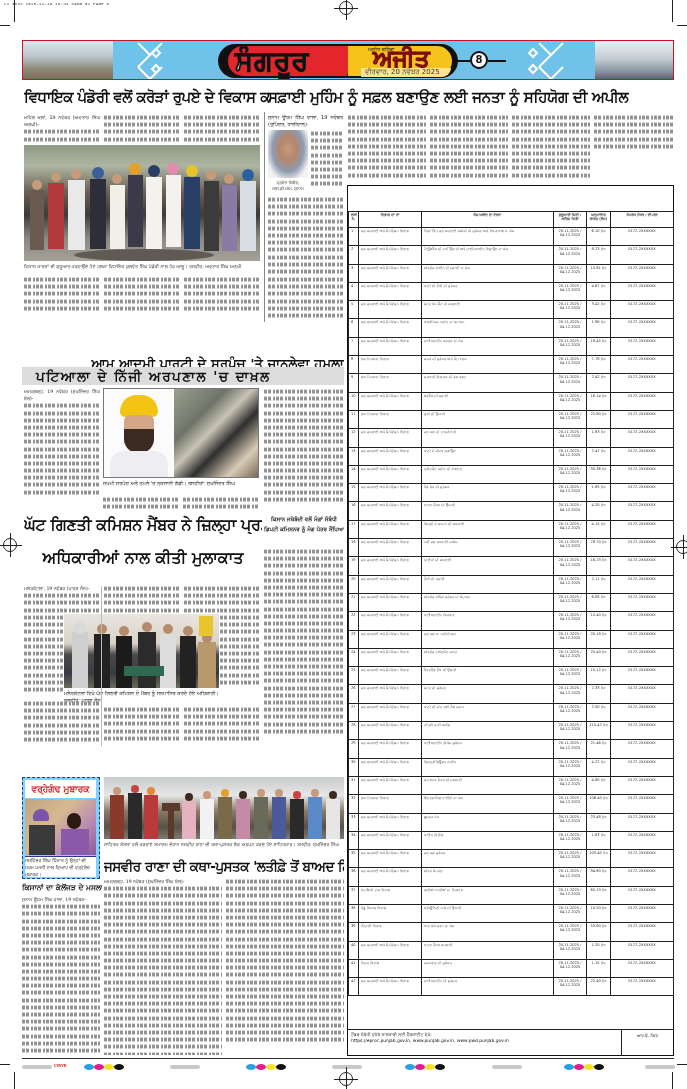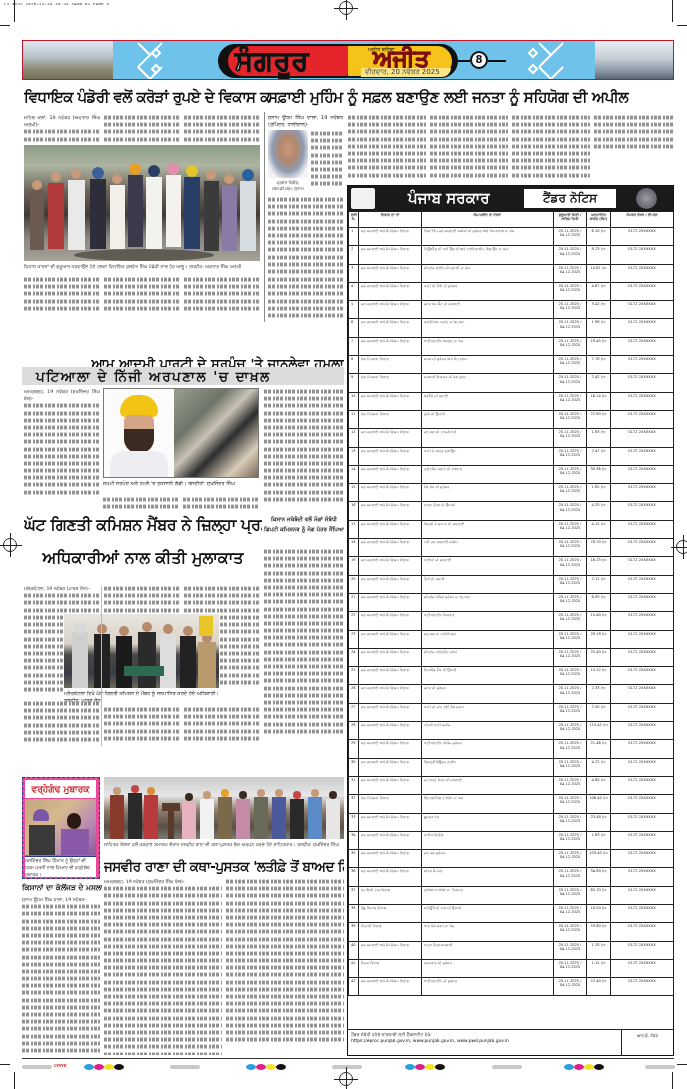--- a/index.html
+++ b/index.html
@@ -393,21 +393,21 @@
     <span class="l"></span>
     <span class="l"></span>
     <span class="l"></span>
     <span class="l"></span>
     <span class="l"></span>
     <span class="l"></span>
     <span class="l"></span>
     <span class="l"></span>
   </div>
 
-<div style="position:absolute;left:22px;top:777px;width:78px;height:102px;border:1.5px dashed #2a3a8a;background:#ec4899;">
+<div style="position:absolute;left:22px;top:777px;width:78px;height:102px;border:1.5px dashed #2a3a8a;background:#7dd3fc;">
   <div style="position:absolute;left:2px;top:2px;width:71px;height:18px;background:#fff;color:#d01920;font-weight:bold;font-size:9px;text-align:center;line-height:18px;">ਵਰ੍ਹੇਗੰਢ ਮੁਬਾਰਕ</div>
   <div style="position:absolute;left:2px;top:21px;width:71px;height:56px;background:linear-gradient(135deg,#c2a57e 0%,#d6b891 40%,#b98bb3 70%,#8a5a9a 100%);">
     <div style="position:absolute;left:8px;top:10px;width:16px;height:12px;background:#7a56a8;border-radius:8px 8px 2px 2px;"></div>
     <div style="position:absolute;left:4px;top:26px;width:26px;height:30px;background:#3a3a3a;"></div>
     <div style="position:absolute;left:42px;top:14px;width:14px;height:16px;background:#2a1a12;border-radius:7px;"></div>
     <div style="position:absolute;left:36px;top:30px;width:28px;height:26px;background:#8a5aa8;"></div>
   </div>
   <div style="position:absolute;left:2px;top:78px;width:71px;height:21px;font-size:4.6px;line-height:7px;color:#111;background:#fff;border-top:1px solid #2a3a8a;overflow:hidden;">ਜਸਵਿੰਦਰ ਸਿੰਘ ਧਿੰਮਾਨ ਨੂੰ ਉਨ੍ਹਾਂ ਦੀ ਧਰਮ ਪਤਨੀ ਨਾਲ ਵਿਆਹ ਦੀ ਵਰ੍ਹੇਗੰਢ ਮੁਬਾਰਕ।</div>
 </div>
 
@@ -473,26 +473,20 @@
     <span class="l"></span>
 </div>
 
 <div class="headline" style="left:22px;top:883px;font-size:7.5px;width:80px;">ਕਿਸਾਨਾਂ ਦਾ ਕੱਲੋਂਜੜ ਦੇ ਮਸਲਾ ਹੱਲ ਹੋਵੇ</div>
 <div class="txt" style="left:22px;top:896px;width:78px;height:160px;">
   <span style="font-size:4.6px;">ਸੁਨਾਮ ਊਧਮ ਸਿੰਘ ਵਾਲਾ, 19 ਨਵੰਬਰ-</span>
   <span class="l"></span><span class="l"></span><span class="l"></span><span class="l"></span><span class="l"></span><span class="l"></span><span class="l"></span><span class="l"></span><span class="l"></span><span class="l"></span><span class="l"></span><span class="l"></span><span class="l"></span><span class="l"></span><span class="l"></span><span class="l"></span><span class="l"></span><span class="l"></span><span class="l"></span><span class="l"></span><span class="l"></span>
 </div>
 
 <div class="tender">
-  <div class="tn-head">
-    <div class="tn-logo"></div>
-    <div class="tn-title">ਪੰਜਾਬ ਸਰਕਾਰ</div>
-    <div class="tn-box">ਟੈਂਡਰ ਨੋਟਿਸ</div>
-    <div class="tn-seal"></div>
-  </div>
   <table class="tn" id="tn-table">
     <colgroup>
         <col style="width:10px">
         <col style="width:63px">
         <col style="width:132px">
         <col style="width:33px">
         <col style="width:24px">
         <col style="width:63px">
       </colgroup>
     <thead>

